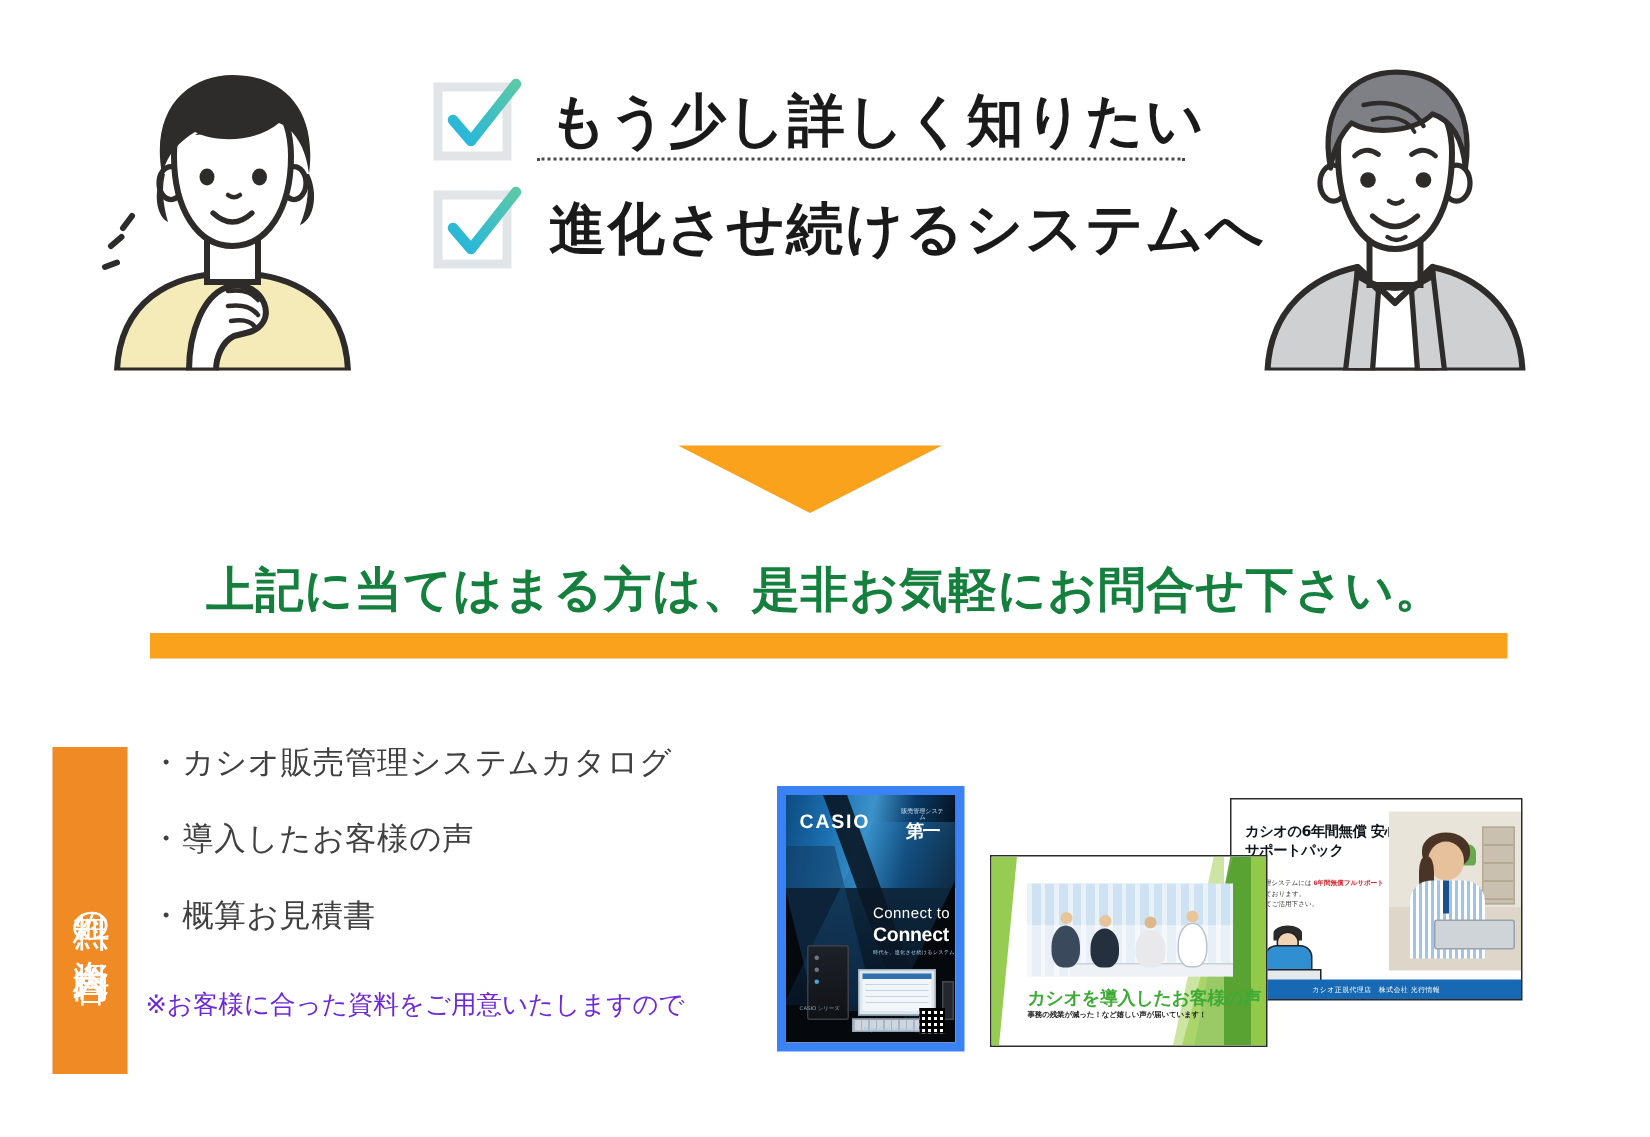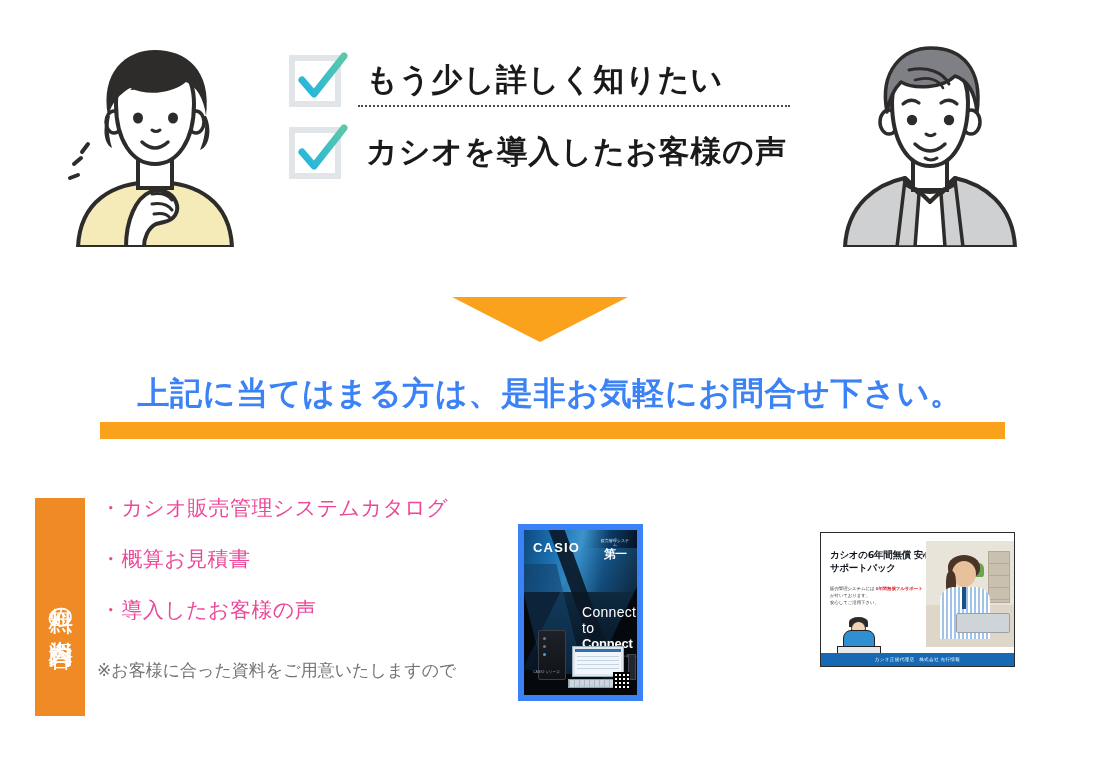--- a/index.html
+++ b/index.html
@@ -17,21 +17,21 @@
   #person-left  { left:60px;  top:42px;  width:190px; height:205px; }
   #person-right { left:835px; top:42px;  width:190px; height:205px; }
 
   
   .checklist { position:absolute; left:288px; top:44px; width:500px; }
   .check-row { position:relative; height:72px; display:flex; align-items:center; }
   .check-row.r2 { height:70px; }
   .cbox { position:relative; width:56px; height:52px; flex:0 0 56px; }
   .cbox svg { position:absolute; left:0; top:-4px; width:60px; height:60px; }
   .check-label {
-    font-size:31px; font-weight:700; color:#1a1a1a;
+    font-size:38px; font-weight:700; color:#1a1a1a;
     letter-spacing:0.03em; margin-left:22px; white-space:nowrap;
     font-family:"DejaVu Sans","Liberation Sans",sans-serif;
   }
   .dotline {
     position:absolute; left:70px; right:-2px; height:0;
     border-top:2px dotted #4a4a4a;
   }
   .dotline.d1 { top:61px; }
   .dotline.d2 { top:133px; }
 
@@ -41,21 +41,21 @@
     width:0; height:0;
     border-left:88px solid transparent;
     border-right:88px solid transparent;
     border-top:45px solid #FAA21B;
   }
 
   
   #headline {
     position:absolute; left:0; top:372px; width:1100px;
     text-align:center; font-size:32px; font-weight:700;
-    color:#3b82f6; letter-spacing:0.02em;
+    color:#15803d; letter-spacing:0.02em;
     font-family:"DejaVu Sans","Liberation Sans",sans-serif;
   }
   #orange-bar {
     position:absolute; left:100px; top:422px; width:905px; height:17px;
     background:#FAA21B;
   }
 
   
   #vertical-label {
     position:absolute; left:35px; top:498px; width:50px; height:218px;
@@ -63,27 +63,27 @@
     display:flex; align-items:center; justify-content:center;
   }
   #vertical-label .vtxt {
     writing-mode:vertical-rl; text-orientation:upright;
     color:#ffffff; font-size:25px; font-weight:400; letter-spacing:0.05em;
     font-family:"DejaVu Sans","Liberation Sans",sans-serif;
     line-height:1.05;
   }
   .bullets { position:absolute; left:100px; top:498px; width:400px; }
   .bullet {
-    font-size:21px; color:#ec4899; letter-spacing:0.02em;
+    font-size:21px; color:#404040; letter-spacing:0.02em;
     line-height:1; margin-bottom:30px; white-space:nowrap;
     font-family:"DejaVu Sans","Liberation Sans",sans-serif;
   }
   .note {
     position:absolute; left:97px; top:657px; width:420px;
-    font-size:17px; color:#737373; line-height:1.55;
+    font-size:17px; color:#6d28d9; line-height:1.55;
     font-family:"DejaVu Sans","Liberation Sans",sans-serif;
   }
   .note .l2 { display:block; padding-left:18px; }
 
   
   .broch { position:absolute; background:#fff; }
 
   
   #broch-catalog {
     left:518px; top:524px; width:125px; height:177px;
@@ -109,21 +109,21 @@
   }
   .cat-badge {
     position:absolute; right:7px; top:9px; width:30px; height:22px;
     color:#cfe6f7; font-size:4px; text-align:center; line-height:1.1;
   }
   .cat-badge .big { display:block; font-size:12px; font-weight:700; color:#fff; letter-spacing:-1px; }
   .cat-tagline {
     position:absolute; left:58px; top:74px; width:64px;
     color:#fff; text-align:left;
   }
-  .cat-tagline .t1 { font-size:14px; font-weight:400; letter-spacing:.3px; font-family:"Liberation Sans",sans-serif; }
+  .cat-tagline .t1 { font-size:10px; font-weight:400; letter-spacing:.3px; font-family:"Liberation Sans",sans-serif; }
   .cat-tagline .t2 { font-size:13px; font-weight:700; letter-spacing:-.2px; font-family:"Liberation Sans",sans-serif; }
   .cat-tagline .t3 { font-size:3.4px; color:#b9d4ea; margin-top:3px; letter-spacing:.2px; }
   .cat-pc {
     position:absolute; left:14px; top:100px; width:28px; height:50px;
     background:linear-gradient(180deg,#1d2128,#101216);
     border:1px solid #3a3f47; border-radius:2px;
   }
   .cat-pc:after {
     content:""; position:absolute; left:4px; top:6px; width:3px; height:3px;
     border-radius:50%; background:#6d7682;
@@ -392,38 +392,38 @@
           <defs>
             <linearGradient id="cg2" x1="1" y1="0" x2="0" y2="1">
               <stop offset="0%" stop-color="#5BC8A8"></stop>
               <stop offset="100%" stop-color="#23B5DF"></stop>
             </linearGradient>
           </defs>
           <rect x="4" y="8" width="46" height="46" fill="none" stroke="#E1E5E8" stroke-width="6"></rect>
           <path d="M14 30 L26 44 L56 6" fill="none" stroke="url(#cg2)" stroke-width="7" stroke-linecap="round" stroke-linejoin="round"></path>
         </svg>
       </div>
-      <div class="check-label">カシオを導入したお客様の声</div>
+      <div class="check-label">進化させ続けるシステムへ</div>
     </div>
 
   </div>
 
   <div id="down-arrow"></div>
 
   <div id="headline">上記に当てはまる方は、是非お気軽にお問合せ下さい。</div>
   <div id="orange-bar"></div>
 
   <div id="vertical-label">
     <span class="vtxt">無料の資料内容</span>
   </div>
 
   <div class="bullets">
     <div class="bullet">・カシオ販売管理システムカタログ</div>
+    <div class="bullet">・導入したお客様の声</div>
     <div class="bullet">・概算お見積書</div>
-    <div class="bullet">・導入したお客様の声</div>
   </div>
 
   <div class="note">
     <span>※お客様に合った資料をご用意いたしますので</span>
   </div>
 
   <div class="broch" id="broch-catalog">
     <div class="cat-bg"></div>
     <div class="cat-photoband"></div>
     <div class="cat-ray c"></div>
@@ -444,20 +444,43 @@
       <div class="cat-monitor-scr"></div>
     </div>
     <div class="cat-kb"></div>
     <div class="cat-tower"></div>
     <div class="cat-footer-txt">CASIO
 シリーズ</div>
     <div class="cat-url">https://ssl.casio.co.jp/</div>
     <div class="cat-qr"></div>
   </div>
 
+  <div class="broch" id="broch-voices">
+    <div class="grn-left"></div>
+    <div class="grn-wedge w1"></div>
+    <div class="grn-wedge w2"></div>
+    <div class="grn-wedge w3"></div>
+    <div class="grn-photo">
+      <div class="grn-table"></div>
+      <div class="pp pp1">
+          <i></i>
+        </div>
+      <div class="pp pp2">
+          <i></i>
+        </div>
+      <div class="pp pp3">
+          <i></i>
+        </div>
+      <div class="pp pp4">
+          <i></i>
+        </div>
+    </div>
+    <div class="grn-title">カシオを導入したお客様の声</div>
+    <div class="grn-sub">事務の残業が減った！など嬉しい声が届いています！</div>
+  </div>
 
   <div class="broch" id="broch-support">
     <div class="sup-title">カシオの6年間無償
 安心サポートパック</div>
     <div class="sup-body">
       <span>販売管理システムには</span>
       <span class="red">6年間無償フルサポート</span>
       <span>が付いております。</span>
       <div>安心してご活用下さい。</div>
     </div>

